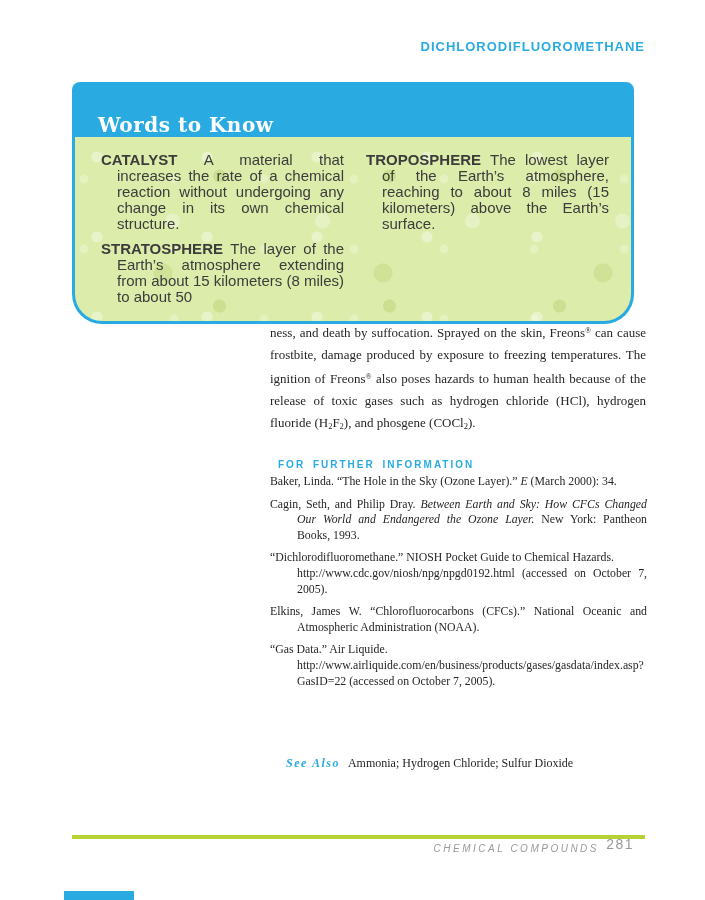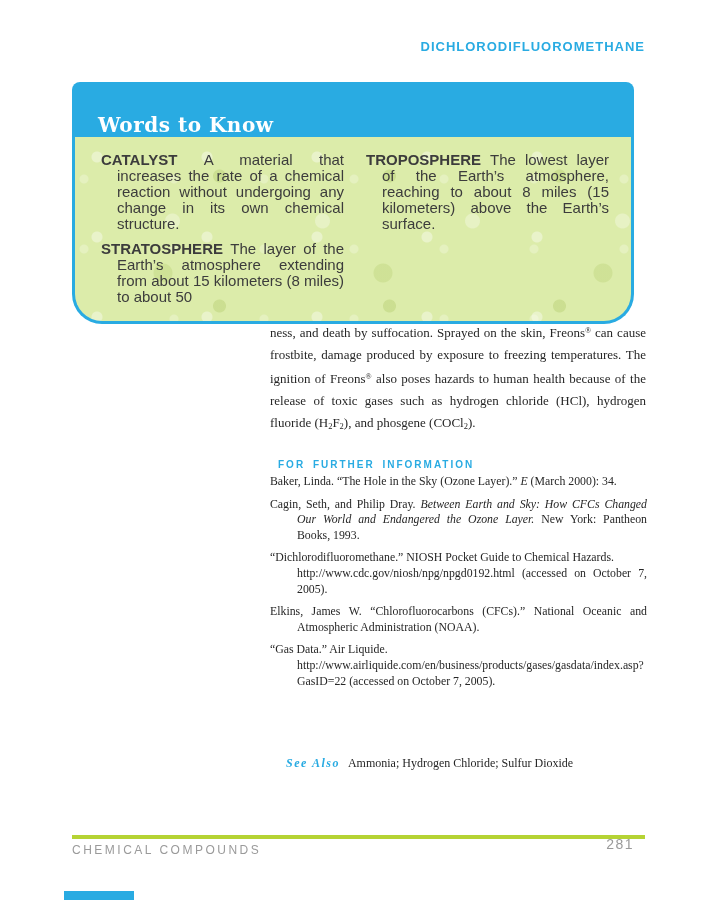--- a/index.html
+++ b/index.html
@@ -61,22 +61,22 @@
     letter-spacing:2px;word-spacing:3px;color:var(--cyan);
   }
   .refs{position:absolute;left:270px;top:474px;width:377px;font-size:11.8px;line-height:15.6px;}
   .ref{padding-left:27px;text-indent:-27px;margin-bottom:7px;text-align:justify;overflow-wrap:anywhere;}
   .ref i{font-style:italic;}
   .see-also{position:absolute;left:270px;top:740px;margin:16px;font-size:12px;}
   .sa-label{color:var(--cyan);font-style:italic;font-weight:bold;letter-spacing:1.5px;margin-right:8px;}
   
   .foot-rule{position:absolute;left:72px;top:835px;width:573px;height:4px;background:var(--lime);}
   .foot-imprint{
-    position:absolute;left:72px;top:843px;width:527px;text-align:left;
-    font-family:"Liberation Sans",sans-serif;font-size:12px;letter-spacing:2.5px;color:var(--gray);
+    position:absolute;left:72px;top:843px;width:527px;text-align:right;
+    font-family:"Liberation Sans",sans-serif;font-size:10px;letter-spacing:2.5px;color:var(--gray);font-style:italic;
   }
   .foot-page{
     position:absolute;top:836px;right:71px;
     font-family:"Liberation Sans",sans-serif;font-size:14px;letter-spacing:1.5px;color:var(--gray);
   }
   .corner-tab{position:absolute;left:64px;top:891px;width:70px;height:9px;background:var(--cyan);}
 </style>
 </head>
 <body>
 

